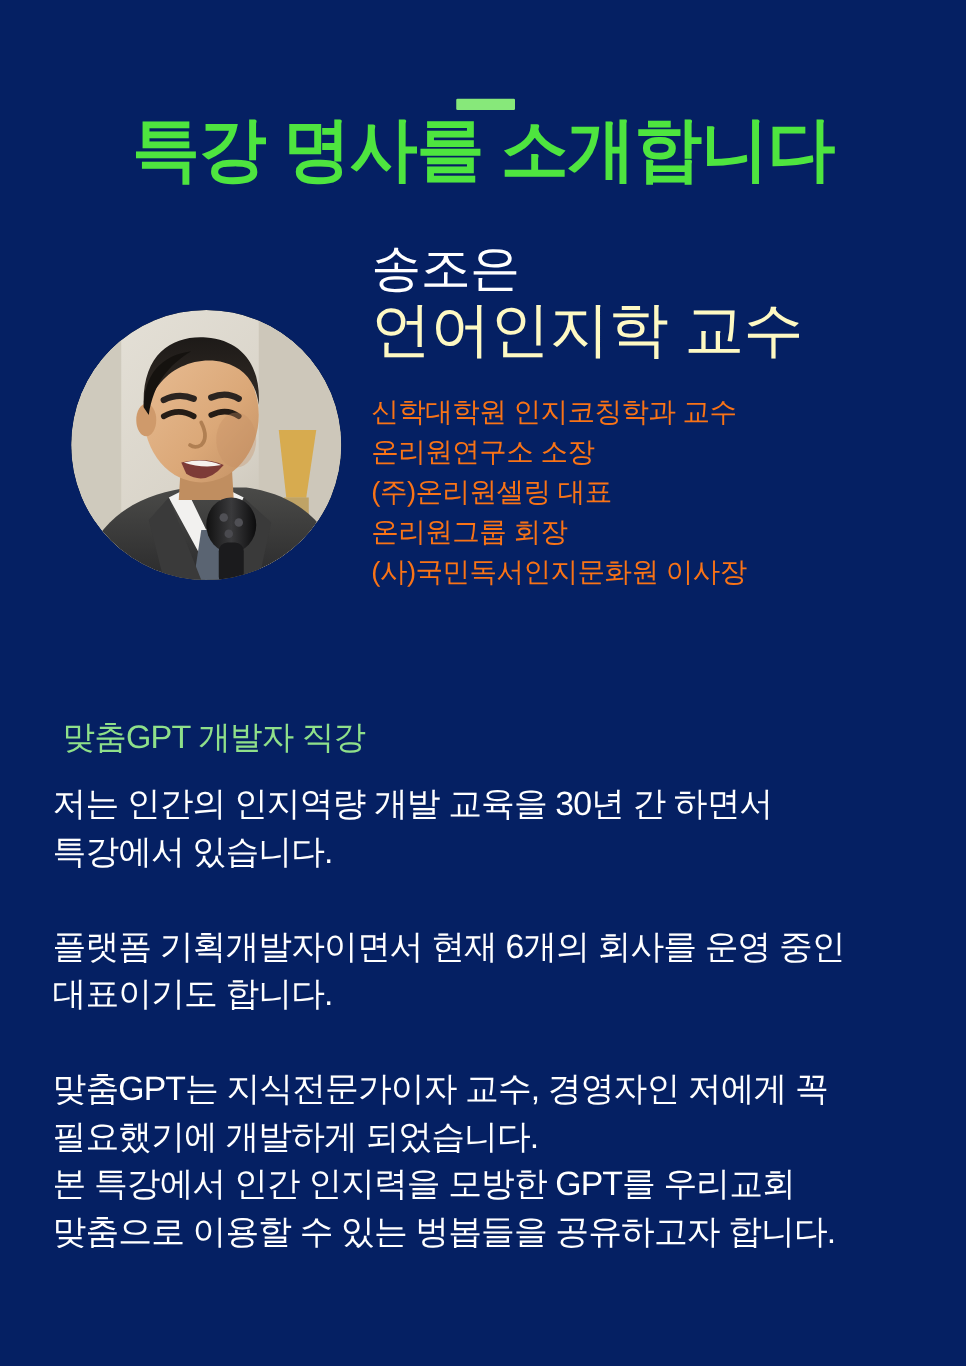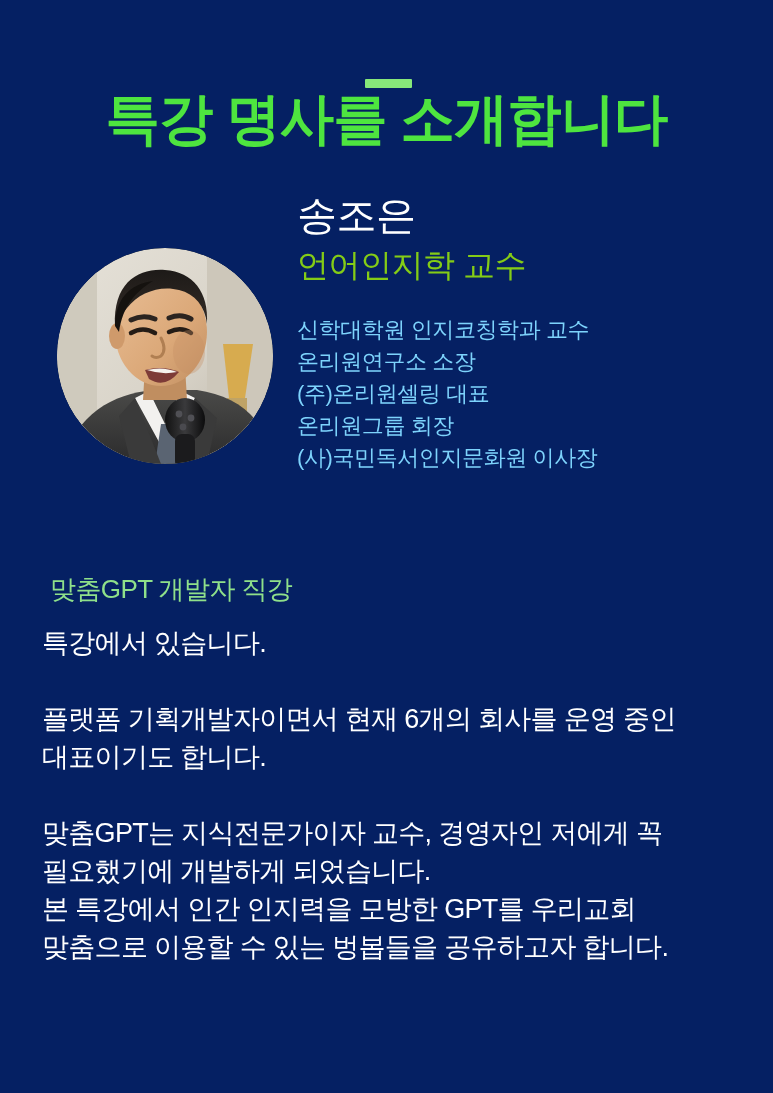--- a/index.html
+++ b/index.html
@@ -83,34 +83,34 @@
     width: 470px;
   }
   .speaker-name {
     font-size: 40px;
     line-height: 50px;
     color: #ffffff;
     font-weight: 400;
     letter-spacing: -0.5px;
   }
   .speaker-role {
-    font-size: 32px;
+    font-size: 48px;
     line-height: 50px;
-    color: #84cc16;
+    color: #fef9c3;
     font-weight: 400;
     letter-spacing: -0.5px;
     margin-bottom: 14px;
   }
   .credentials {
     margin-top: 24px;
   }
   .credential-line {
     font-size: 22px;
     line-height: 32px;
-    color: #7dd3fc;
+    color: #f97316;
     letter-spacing: -0.4px;
     white-space: nowrap;
   }
 
   
   .content {
     position: absolute;
     left: 42px;
     top: 572px;
     width: 700px;
@@ -236,20 +236,21 @@
         <div class="credential-line">(사)국민독서인지문화원 이사장</div>
       </div>
     </div>
   </div>
 
   <div class="content">
 
     <div class="content-heading">맞춤GPT 개발자 직강</div>
 
     <p class="paragraph">
+      <span class="line">저는 인간의 인지역량 개발 교육을 30년 간 하면서</span>
       <span class="line">특강에서 있습니다.</span>
     </p>
 
     <p class="paragraph">
       <span class="line">플랫폼 기획개발자이면서 현재 6개의 회사를 운영 중인</span>
       <span class="line">대표이기도 합니다.</span>
     </p>
 
     <p class="paragraph">
       <span class="line">맞춤GPT는 지식전문가이자 교수, 경영자인 저에게 꼭</span>

